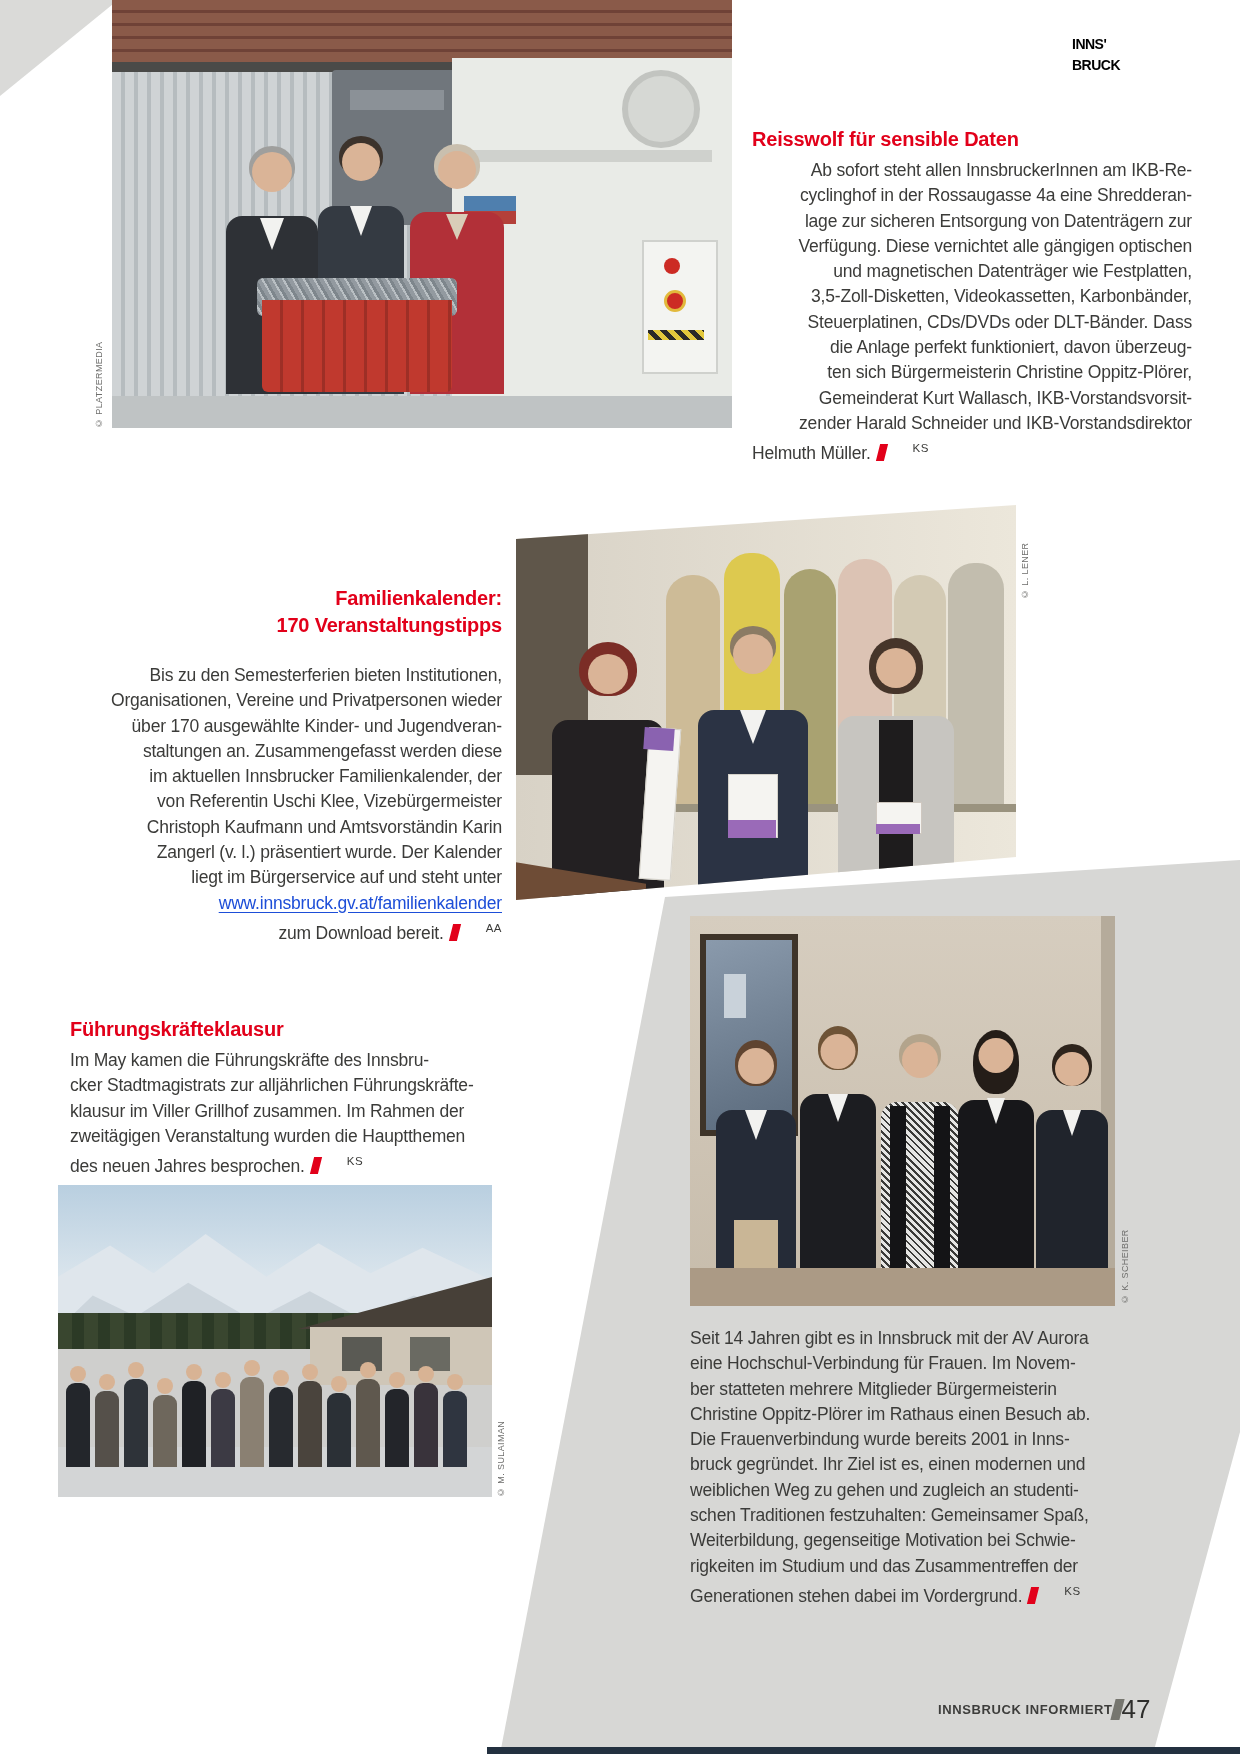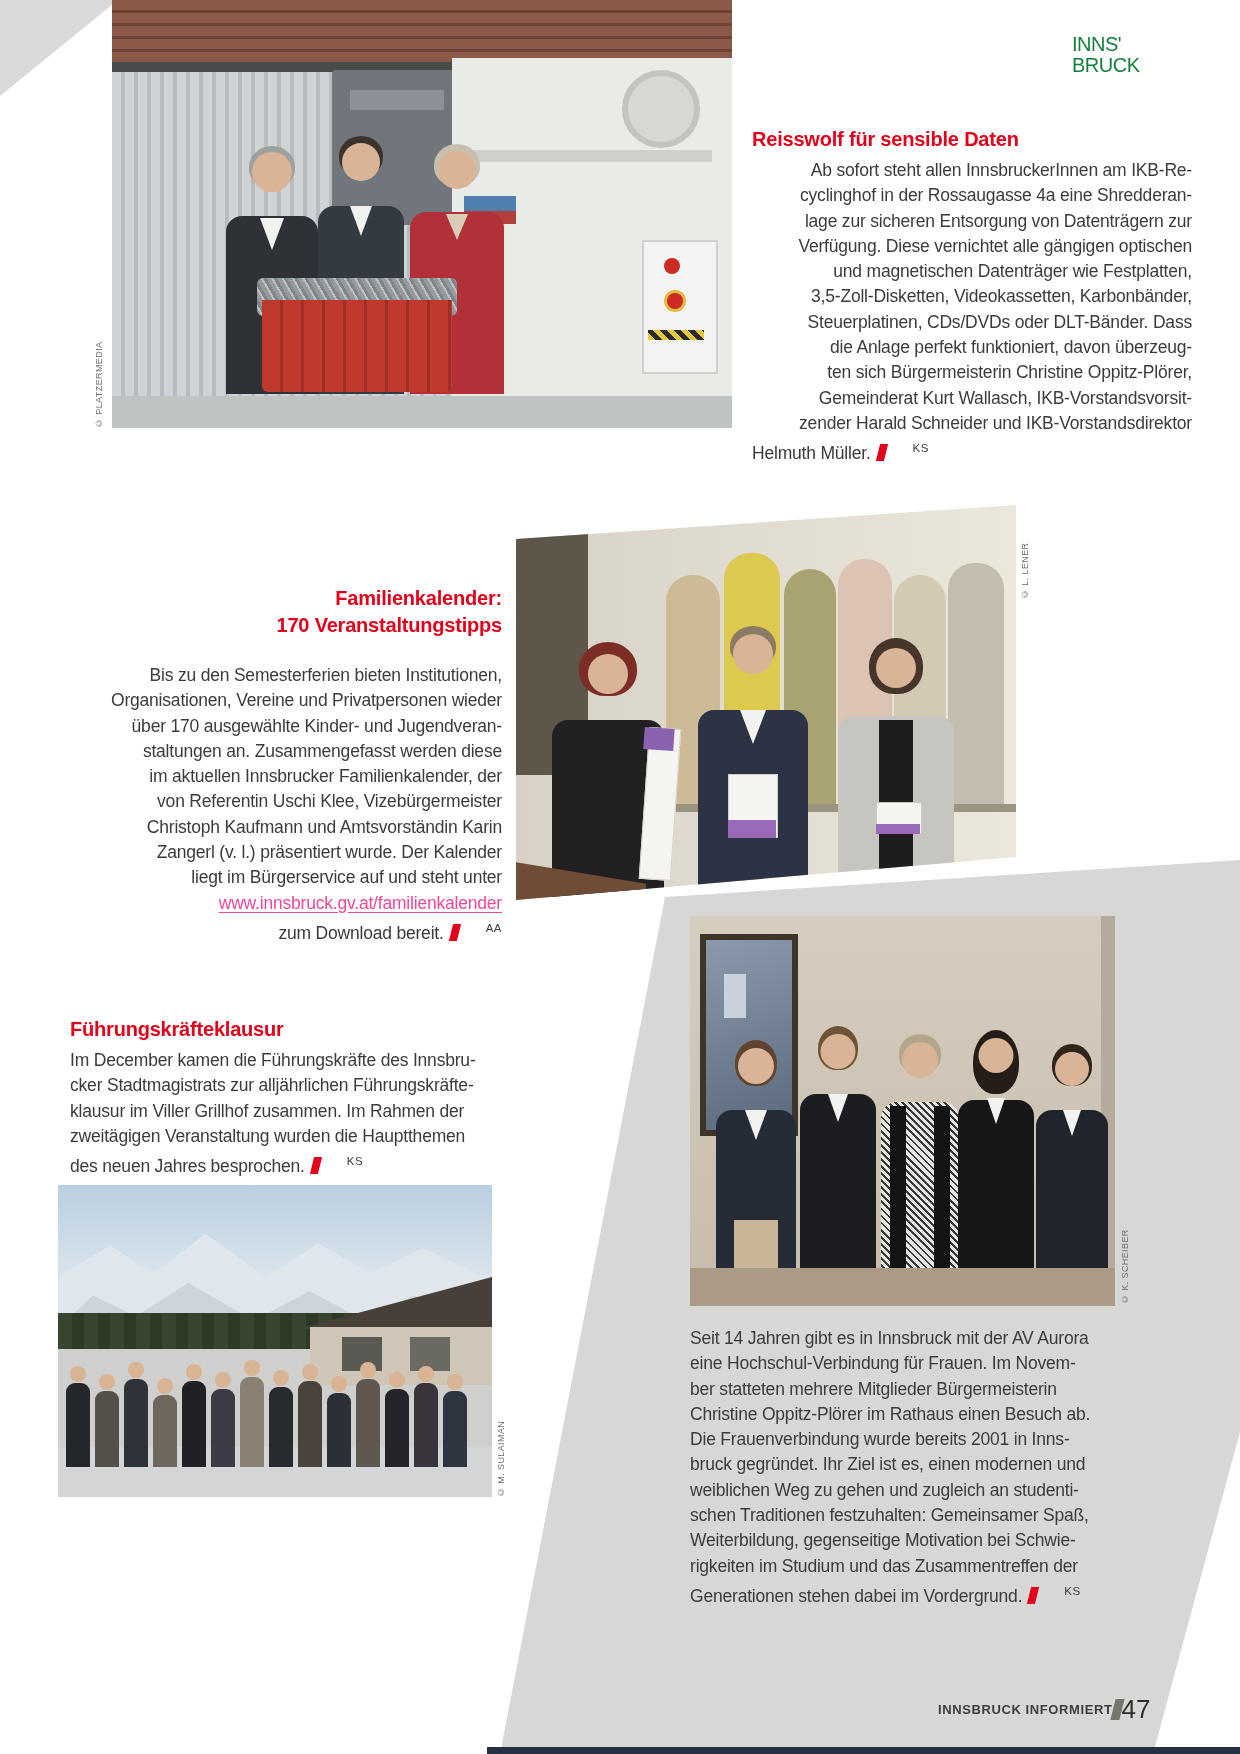--- a/index.html
+++ b/index.html
@@ -8,32 +8,32 @@
   .abs{position:absolute;}
 
   
   .tl-wedge{left:0;top:0;width:130px;height:100px;background:#dadad8;
             clip-path:polygon(0 0,118px 0,0 96px);}
   .br-panel{left:480px;top:855px;width:760px;height:899px;background:#d7d7d5;
             clip-path:polygon(185px 42px,760px 5px,760px 577px,673px 899px,20px 899px);}
   .bottom-bar{left:487px;top:1747px;width:753px;height:7px;background:#233140;}
 
   
-  .logo{left:1072px;top:34px;font-weight:normal;font-size:20px;line-height:21px;
-        letter-spacing:-0.5px;color:#15803d;}
+  .logo{left:1072px;top:34px;font-weight:bold;font-size:14px;line-height:21px;
+        letter-spacing:-0.5px;color:#000000;}
 
   
   .article h2{margin:0;font-size:20px;line-height:26px;font-weight:bold;color:#e2001a;letter-spacing:-0.2px;}
   .body-text{white-space:pre;font-size:17.5px;line-height:25.3px;letter-spacing:-0.2px;color:#3b3b39;}
   .last-line{font-size:17.5px;line-height:25.3px;letter-spacing:-0.2px;}
   .slash{display:inline-block;width:8px;height:17px;background:#e2001a;
          transform:skewX(-14deg);margin:0 3px 0 7px;vertical-align:-2px;}
   .author{font-size:11.5px;letter-spacing:.5px;vertical-align:7px;color:#3b3b39;padding-left:24px;}
   .a-right{text-align:right;}
-  .link-line a, .link-line span{color:#ec4899;text-decoration:underline;text-underline-offset:3px;cursor:pointer;}
+  .link-line a, .link-line span{color:#1d4ed8;text-decoration:underline;text-underline-offset:3px;cursor:pointer;}
 
   
   .credit{position:absolute;writing-mode:vertical-rl;transform:rotate(180deg);
           font-size:9px;color:#6e6e6c;letter-spacing:.4px;white-space:nowrap;}
 
   
   .footer{left:938px;top:1694px;display:flex;align-items:center;}
   .footer .lbl{font-size:13px;font-weight:bold;letter-spacing:.6px;color:#3d3d3b;}
   .footer .fslash{width:9px;height:21px;background:#76766f;transform:skewX(-14deg);}
   .footer .num{font-size:26px;color:#2e2e2c;}
@@ -174,21 +174,21 @@
     </div>
     <span style="left:360px;bottom:66px;width:44px;height:30px;background:#f5f4f1;border:1px solid #cfc8c0;"></span>
     <span style="left:360px;bottom:66px;width:44px;height:10px;background:#9a6ab8;"></span>
 
     <span style="left:0;bottom:0;width:130px;height:58px;background:#6e4c36;clip-path:polygon(0 35%,100% 72%,100% 100%,0 100%);"></span>
   </div>
   <div class="credit" style="left:1020px;top:507px;height:92px;">© L. LENER</div>
 
   <div class="abs article" style="left:70px;top:1016px;width:462px;">
     <h2>Führungskräfteklausur</h2>
-    <div class="body-text" style="margin-top:6px;">Im December kamen die Führungskräfte des Innsbru-
+    <div class="body-text" style="margin-top:6px;">Im May kamen die Führungskräfte des Innsbru-
 cker Stadtmagistrats zur alljährlichen Führungskräfte-
 klausur im Viller Grillhof zusammen. Im Rahmen der
 zweitägigen Veranstaltung wurden die Hauptthemen</div>
     <div class="last-line"><span>des neuen Jahres besprochen.</span><span class="slash"></span><span class="author">KS</span></div>
   </div>
 
   <div class="photo" style="left:58px;top:1185px;width:434px;height:312px;">
     <span style="left:0;top:0;width:434px;height:150px;background:linear-gradient(180deg,#b9cfe0,#eef2f4);"></span>
     <span style="left:0;top:28px;width:434px;height:116px;background:#dfe6ec;clip-path:polygon(0 100%,0 55%,12% 28%,22% 52%,34% 18%,48% 55%,60% 26%,72% 52%,84% 30%,100% 58%,100% 100%);"></span>
     <span style="left:0;top:60px;width:434px;height:84px;background:#bcc7d0;opacity:.55;clip-path:polygon(0 100%,8% 60%,18% 85%,30% 45%,45% 90%,58% 55%,70% 88%,82% 60%,94% 90%,100% 70%,100% 100%);"></span>

